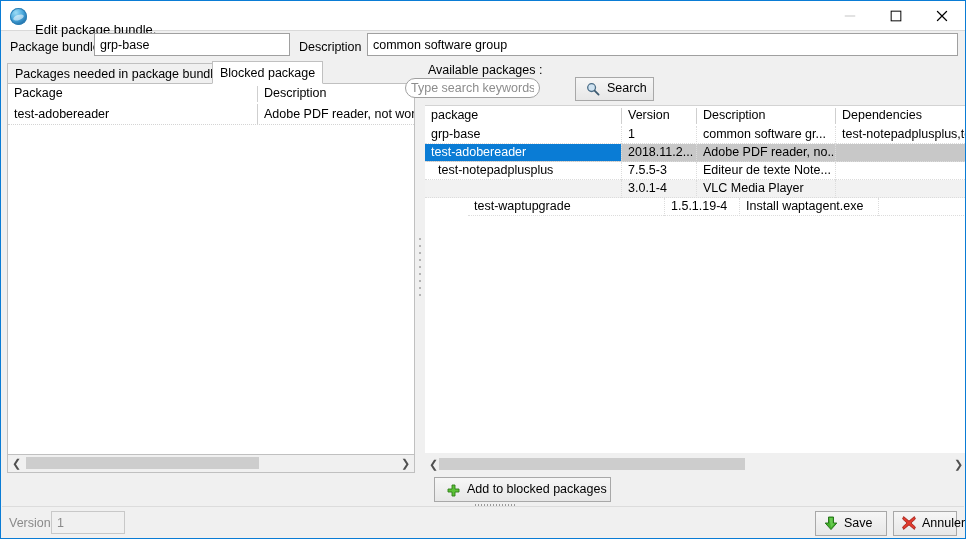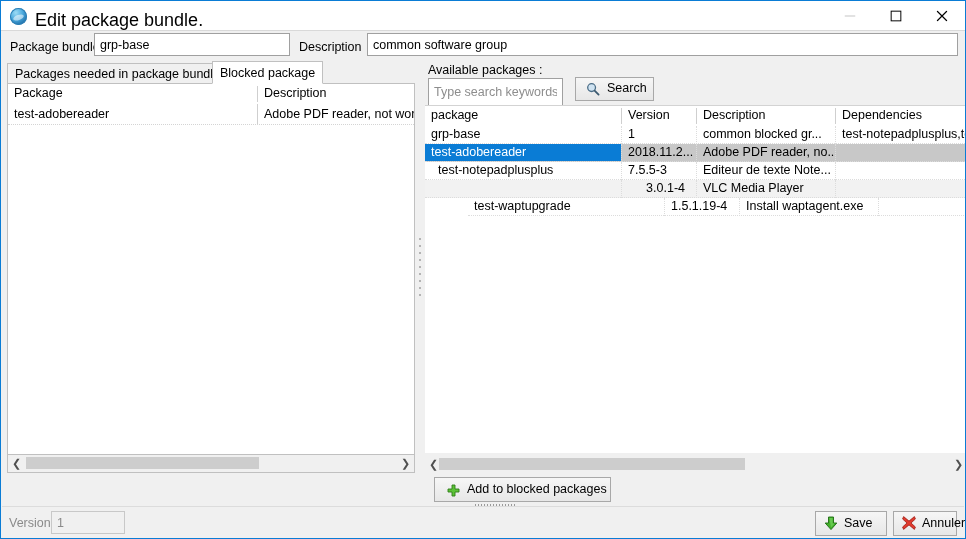--- a/index.html
+++ b/index.html
@@ -36,22 +36,22 @@
   }
   #app-icon::after {
     content: "";
     position: absolute; left: 3px; top: 7px;
     width: 11px; height: 5px;
     border-radius: 50%;
     background: rgba(255,255,255,0.55);
     transform: rotate(-18deg);
   }
   #title-text {
-    position: absolute; left: 34px; top: 10px;
-    font-size: 18px; line-height: 18px; color: #000;
+    position: absolute; left: 34px; top: 20px;
+    font-size: 13px; line-height: 18px; color: #000;
     white-space: nowrap;
   }
   .winbtn {
     position: absolute; top: 0; width: 46px; height: 29px;
     cursor: default;
   }
   #btn-min { right: 92px; }
   #btn-max { right: 46px; }
   #btn-close { right: 0px; }
   .winbtn svg { position: absolute; left: 50%; top: 50%; transform: translate(-50%, -50%); }
@@ -177,23 +177,24 @@
     display: block; width: 2px; height: 2px;
     background: #b4b4b4; margin-bottom: 5px;
   }
 
   
   #avail-label {
     position: absolute; left: 427px; top: 61px;
     font-size: 12.5px; line-height: 16px; color: #000;
   }
   #in-search {
-    position: absolute; left: 427px; top: 77px;
-    width: 135px; height: 28px;
+    position: absolute; left: 404px; top: 77px;
+    width: 135px; height: 20px;
     color: #000;
+    border-radius: 10px;
   }
   #in-search::placeholder { color: #8d8d8d; }
   #btn-search {
     position: absolute; left: 574px; top: 76px;
     width: 79px; height: 24px;
     background: linear-gradient(#f6f6f6, #e7e7e7);
     border: 1px solid #a8a8a8;
     font-family: "Liberation Sans", sans-serif;
     font-size: 12.5px; color: #000;
     cursor: default;
@@ -401,21 +402,21 @@
       <div class="rg-hcell" style="left:272px; width:138px;">Description</div>
       <div class="rg-hsep" style="left:410px;"></div>
       <div class="rg-hcell" style="left:411px; width:131px;">Dependencies</div>
     </div>
 
     <div class="rg-row" style="top:20px;">
       <div class="rg-cell" style="left:0px; width:196px;">grp-base</div>
       <div class="rg-vline" style="left:196px;"></div>
       <div class="rg-cell" style="left:197px; width:74px;">1</div>
       <div class="rg-vline" style="left:271px;"></div>
-      <div class="rg-cell" style="left:272px; width:138px;">common blocked gr...</div>
+      <div class="rg-cell" style="left:272px; width:138px;">common software gr...</div>
       <div class="rg-vline" style="left:410px;"></div>
       <div class="rg-cell" style="left:411px; width:131px;">test-notepadplusplus,te</div>
     </div>
 
     <div class="rg-row selected" style="top:38px;">
       <div class="rg-cell focuscell" style="left:0px; width:196px;">test-adobereader</div>
       <div class="rg-vline" style="left:196px;"></div>
       <div class="rg-cell" style="left:197px; width:74px;">2018.11.2...</div>
       <div class="rg-vline" style="left:271px;"></div>
       <div class="rg-cell" style="left:272px; width:138px;">Adobe PDF reader, no...</div>
@@ -428,21 +429,21 @@
       <div class="rg-vline" style="left:196px;"></div>
       <div class="rg-cell" style="left:197px; width:74px;">7.5.5-3</div>
       <div class="rg-vline" style="left:271px;"></div>
       <div class="rg-cell" style="left:272px; width:138px;">Editeur de texte Note...</div>
       <div class="rg-vline" style="left:410px;"></div>
       <div class="rg-cell" style="left:411px; width:131px;"></div>
     </div>
 
     <div class="rg-row alt" style="top:74px;">
       <div class="rg-vline" style="left:196px;"></div>
-      <div class="rg-cell" style="left:186px; width:74px;text-align:right;">3.0.1-4</div>
+      <div class="rg-cell" style="left:197px; width:74px;">3.0.1-4</div>
       <div class="rg-vline" style="left:271px;"></div>
       <div class="rg-cell" style="left:272px; width:138px;">VLC Media Player</div>
       <div class="rg-vline" style="left:410px;"></div>
       <div class="rg-cell" style="left:411px; width:131px;"></div>
     </div>
 
     <div class="rg-row" style="top:92px;margin-left:43px;">
       <div class="rg-cell" style="left:0px; width:196px;">test-waptupgrade</div>
       <div class="rg-vline" style="left:196px;"></div>
       <div class="rg-cell" style="left:197px; width:74px;">1.5.1.19-4</div>

